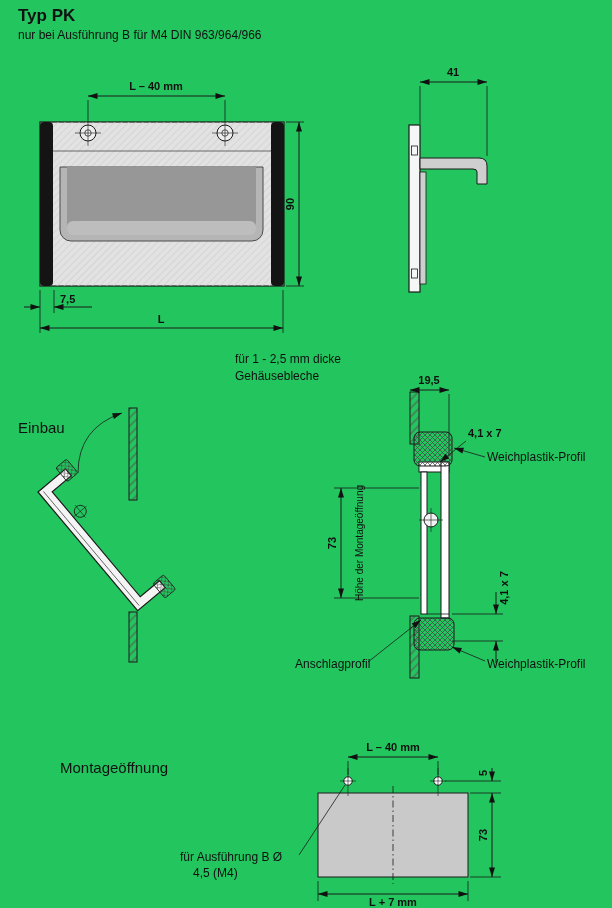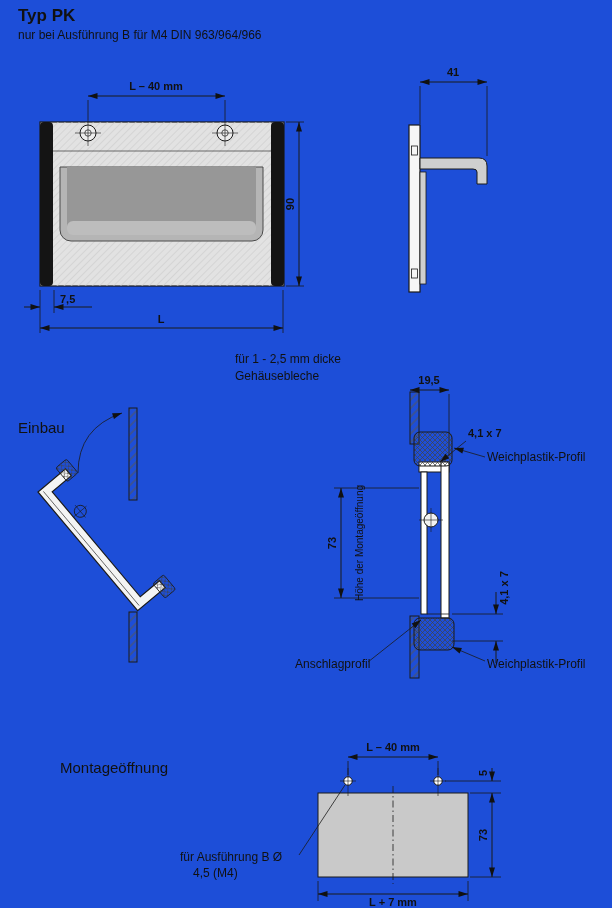--- a/index.html
+++ b/index.html
@@ -1,17 +1,17 @@
 <!DOCTYPE html>
 <html><head>
 <meta charset="utf-8">
 <title>Typ PK</title>
 <style>
   html,body{margin:0;padding:0;background:#fff}
-  .canvas{position:relative;width:612px;height:908px;background:#1d4ed8;overflow:hidden}
+  .canvas{position:relative;width:612px;height:908px;background:#22c55e;overflow:hidden}
   svg{display:block}
   text{fill:#111}
   .t-h1{font:700 17px "Liberation Sans",sans-serif}
   .t-h2{font:400 15px "Liberation Sans",sans-serif}
   .t-sub{font:400 12px "Liberation Sans",sans-serif}
   .t-dim{font:700 11px "Liberation Sans",sans-serif}
   .t-lbl{font:400 12px "Liberation Sans",sans-serif}
   .t-rot{font:400 10px "Liberation Sans",sans-serif}
   .ln{stroke:#1a1a1a;stroke-width:1;fill:none}
   .thin{stroke:#1a1a1a;stroke-width:0.8;fill:none}

